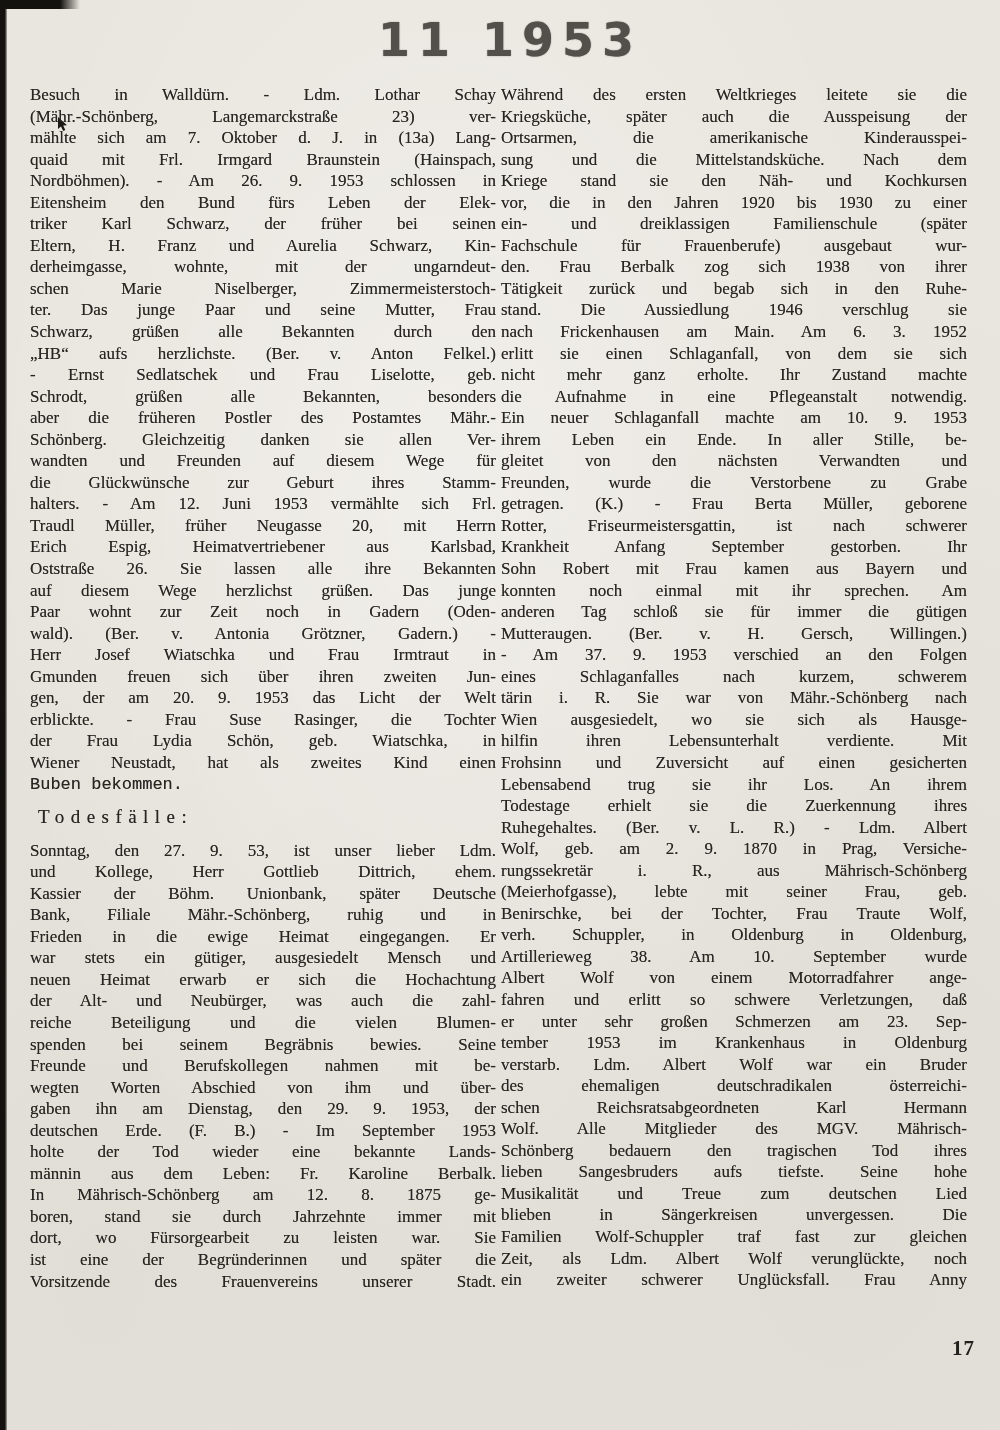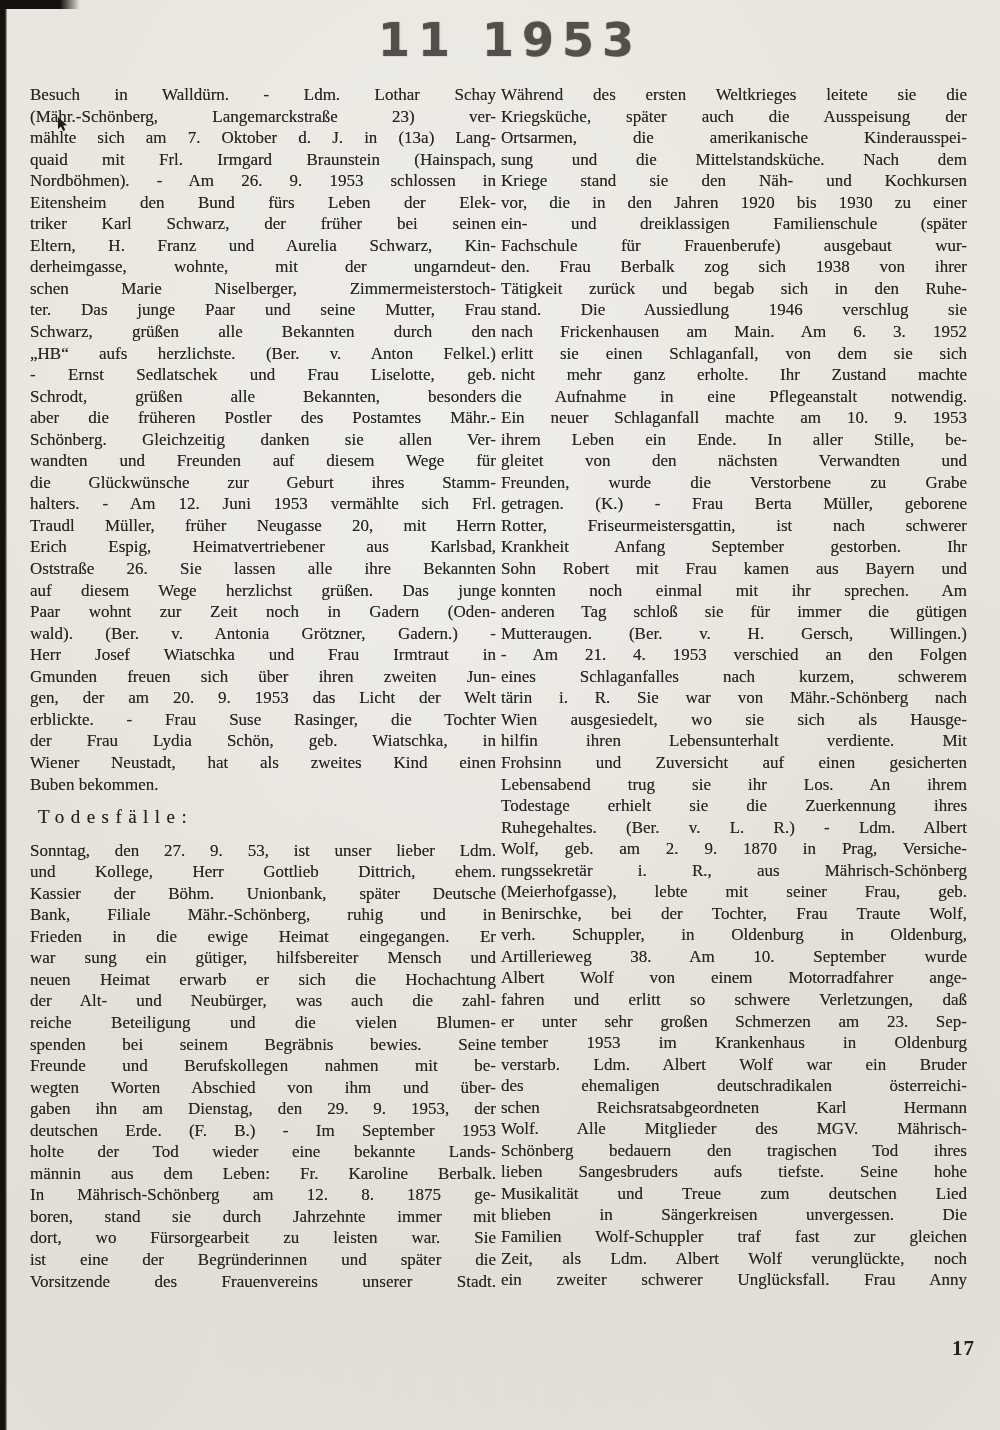--- a/index.html
+++ b/index.html
@@ -32,21 +32,21 @@
   .columns {
     position:absolute; top:84px; left:30px; width:948px;
     display:flex; gap:5px;
   }
   .col { width:466px; font-size:17px; line-height:21.55px; }
   .tline {
     text-align:justify; text-align-last:justify;
     height:21.55px;
     text-shadow:0 0 0.5px rgba(39,37,34,0.55);
   }
-  .tline.endline { text-align-last:left; }
+  .tline.endline { text-align-last:left;font-family:Liberation Mono, monospace; }
   .heading {
     font-size:19px; letter-spacing:0.34em; margin:11px 0 12px 8px;
     text-shadow:0 0 0.5px rgba(39,37,34,0.55);
   }
   .pagenum {
     position:absolute; top:1336px; left:940px;
     font-size:21px; font-weight:bold; letter-spacing:1px; color:#23211e;margin-left:12px;
   }
   .cursor {
     position:absolute; left:57px; top:117px; width:11px; height:15px;
@@ -103,21 +103,21 @@
           <div class="tline">Wiener Neustadt, hat als zweites Kind einen</div>
           <div class="tline endline">Buben bekommen.</div>
         </div>
       <div class="heading">Todesfälle:</div>
       <div>
           <div class="tline">Sonntag, den 27. 9. 53, ist unser lieber Ldm.</div>
           <div class="tline">und Kollege, Herr Gottlieb Dittrich, ehem.</div>
           <div class="tline">Kassier der Böhm. Unionbank, später Deutsche</div>
           <div class="tline">Bank, Filiale Mähr.-Schönberg, ruhig und in</div>
           <div class="tline">Frieden in die ewige Heimat eingegangen. Er</div>
-          <div class="tline">war sung ein gütiger, hilfsbereiter Mensch und</div>
+          <div class="tline">war stets ein gütiger, ausgesiedelt Mensch und</div>
           <div class="tline">neuen Heimat erwarb er sich die Hochachtung</div>
           <div class="tline">der Alt- und Neubürger, was auch die zahl-</div>
           <div class="tline">reiche Beteiligung und die vielen Blumen-</div>
           <div class="tline">spenden bei seinem Begräbnis bewies. Seine</div>
           <div class="tline">Freunde und Berufskollegen nahmen mit be-</div>
           <div class="tline">wegten Worten Abschied von ihm und über-</div>
           <div class="tline">gaben ihn am Dienstag, den 29. 9. 1953, der</div>
           <div class="tline">deutschen Erde. (F. B.) - Im September 1953</div>
           <div class="tline">holte der Tod wieder eine bekannte Lands-</div>
           <div class="tline">männin aus dem Leben: Fr. Karoline Berbalk.</div>
@@ -149,21 +149,21 @@
           <div class="tline">ihrem Leben ein Ende. In aller Stille, be-</div>
           <div class="tline">gleitet von den nächsten Verwandten und</div>
           <div class="tline">Freunden, wurde die Verstorbene zu Grabe</div>
           <div class="tline">getragen. (K.) - Frau Berta Müller, geborene</div>
           <div class="tline">Rotter, Friseurmeistersgattin, ist nach schwerer</div>
           <div class="tline">Krankheit Anfang September gestorben. Ihr</div>
           <div class="tline">Sohn Robert mit Frau kamen aus Bayern und</div>
           <div class="tline">konnten noch einmal mit ihr sprechen. Am</div>
           <div class="tline">anderen Tag schloß sie für immer die gütigen</div>
           <div class="tline">Mutteraugen. (Ber. v. H. Gersch, Willingen.)</div>
-          <div class="tline">- Am 21. 4. 1953 verschied an den Folgen</div>
+          <div class="tline">- Am 37. 9. 1953 verschied an den Folgen</div>
           <div class="tline">eines Schlaganfalles nach kurzem, schwerem</div>
           <div class="tline">tärin i. R. Sie war von Mähr.-Schönberg nach</div>
           <div class="tline">Wien ausgesiedelt, wo sie sich als Hausge-</div>
           <div class="tline">hilfin ihren Lebensunterhalt verdiente. Mit</div>
           <div class="tline">Frohsinn und Zuversicht auf einen gesicherten</div>
           <div class="tline">Lebensabend trug sie ihr Los. An ihrem</div>
           <div class="tline">Todestage erhielt sie die Zuerkennung ihres</div>
           <div class="tline">Ruhegehaltes. (Ber. v. L. R.) - Ldm. Albert</div>
           <div class="tline">Wolf, geb. am 2. 9. 1870 in Prag, Versiche-</div>
           <div class="tline">rungssekretär i. R., aus Mährisch-Schönberg</div>

